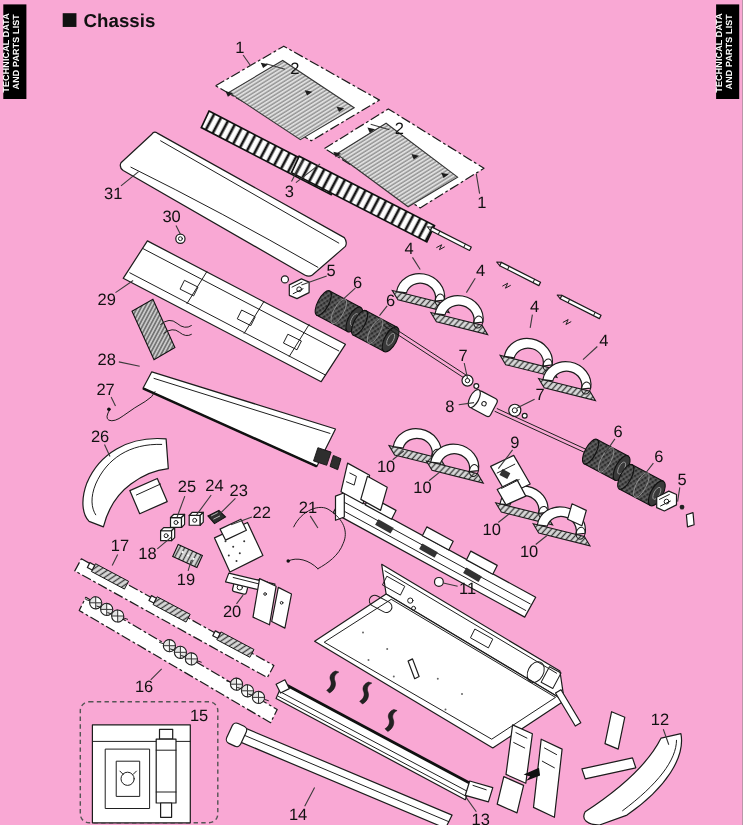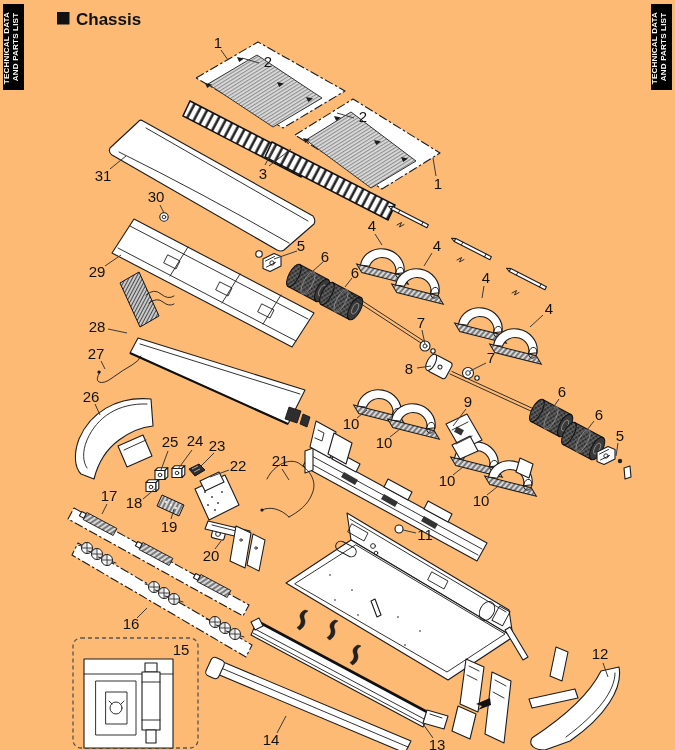--- a/index.html
+++ b/index.html
@@ -1,16 +1,16 @@
 <!DOCTYPE html>
 <html><head>
 <meta charset="utf-8">
 <style>
   html,body{margin:0;padding:0;background:#888;}
-  .stage{position:relative;width:675px;height:750px;background:#fdba74;overflow:hidden;
+  .stage{position:relative;width:675px;height:750px;background:#f9a8d4;overflow:hidden;
          font-family:"Liberation Sans",sans-serif;}
   svg{position:absolute;left:0;top:0;}
   .ln{fill:#fff;stroke:#1c1c1c;stroke-width:1.1;stroke-linejoin:round;}
   .nf{fill:none;stroke:#1c1c1c;stroke-width:0.9;stroke-linejoin:round;stroke-linecap:round;}
   .dk{fill:#2e2e2e;stroke:#111;stroke-width:0.8;}
   .ph{stroke-dasharray:9 2.5 2.5 2.5;}
   text.callout{font:15px "Liberation Sans",sans-serif;fill:#111;text-anchor:middle;}
   line.leader{stroke:#3a3a3a;stroke-width:1;}
   text.tab{font:bold 8.1px "Liberation Sans",sans-serif;fill:#fff;letter-spacing:.15px;text-anchor:middle;}
   text.title{font:bold 17px "Liberation Sans",sans-serif;fill:#111;}

